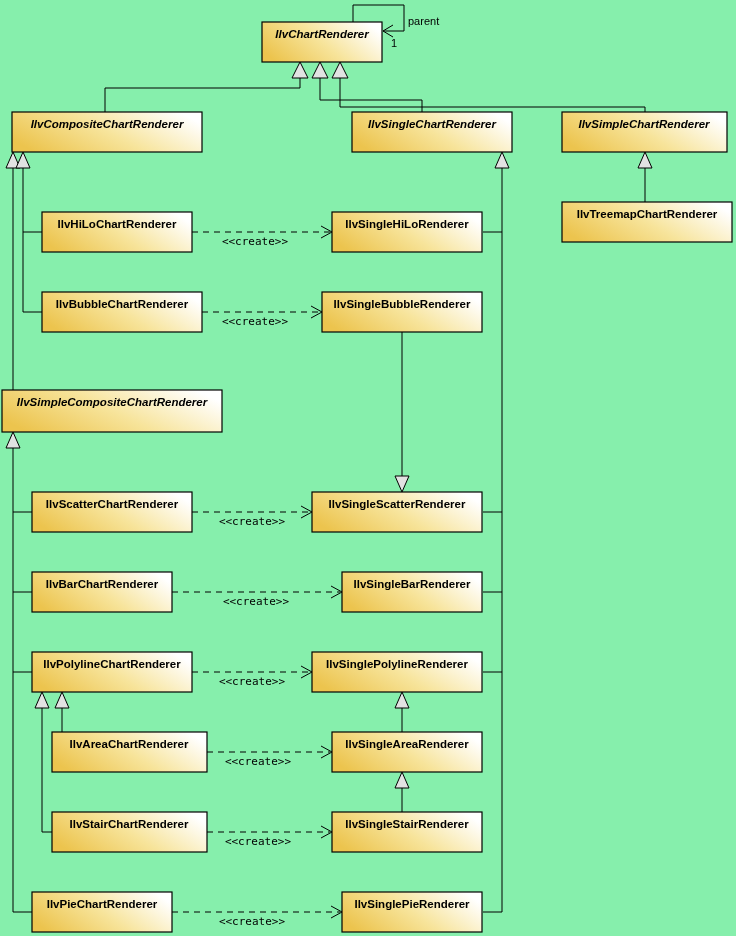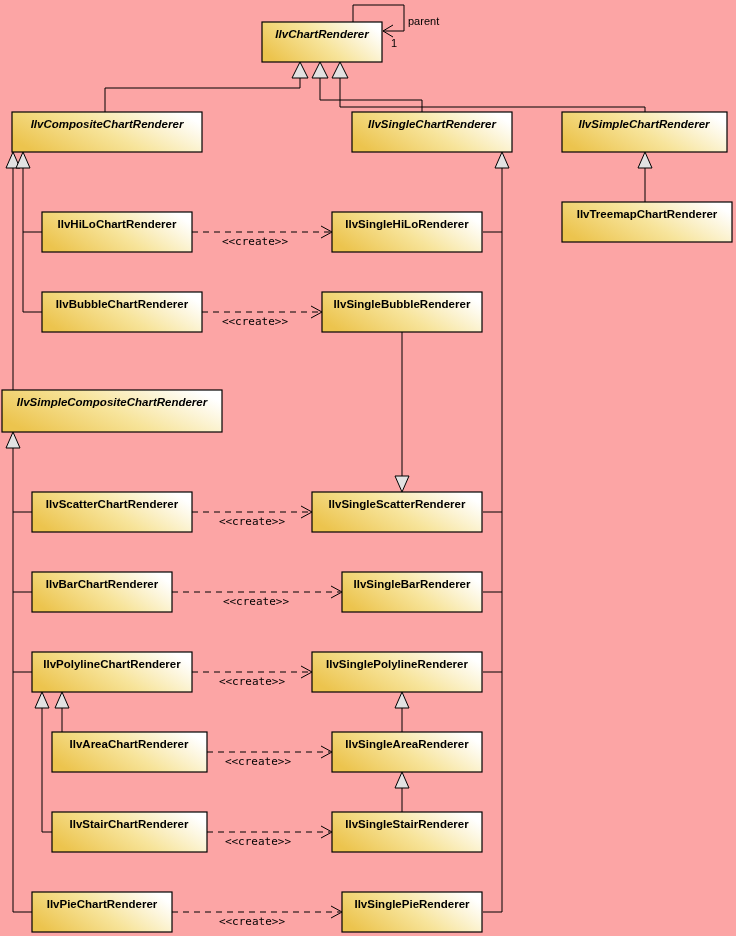--- a/index.html
+++ b/index.html
@@ -1,16 +1,16 @@
 <!DOCTYPE html>
 <html><head>
 <meta charset="utf-8">
 <style>
   html,body{margin:0;padding:0;background:#ffffff;}
-  .stage{width:736px;height:936px;position:relative;background:#fca5a5;}
+  .stage{width:736px;height:936px;position:relative;background:#86efac;}
   svg{display:block;font-family:"Liberation Sans",sans-serif;}
   .node-rect{fill:url(#boxGrad);stroke:#000000;stroke-width:1.2;}
   .node-label{font-weight:bold;font-size:11.5px;text-anchor:middle;fill:#000000;}
   .italic{font-style:italic;}
   .edge{stroke:#000000;stroke-width:1;fill:none;}
   .dashed{stroke-dasharray:6,5;}
   .tri{fill:#E2E2E2;stroke:#000000;stroke-width:1;}
   .chevron{fill:none;stroke:#000000;stroke-width:1;}
   .create-label{font-family:"DejaVu Sans Mono",monospace;font-size:11px;text-anchor:middle;fill:#000000;}
   .assoc-label{font-size:11px;fill:#000000;}

